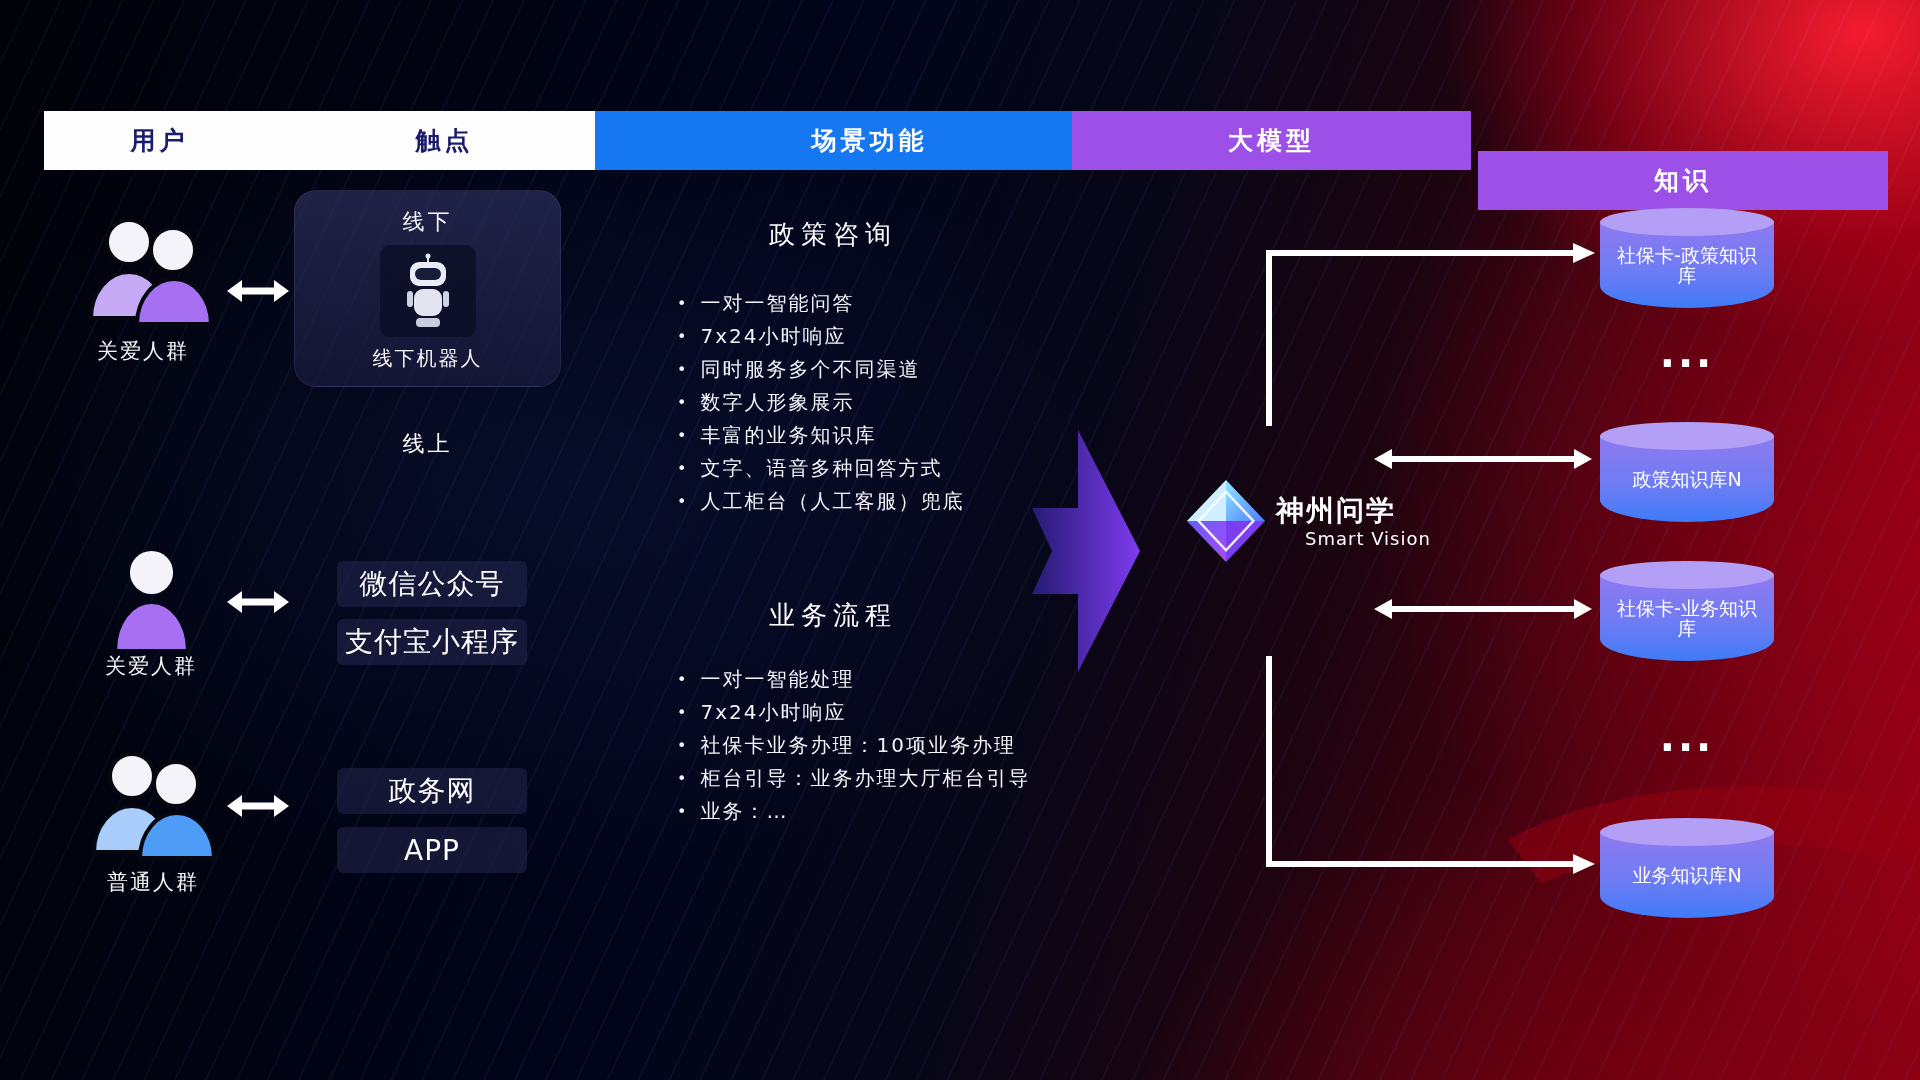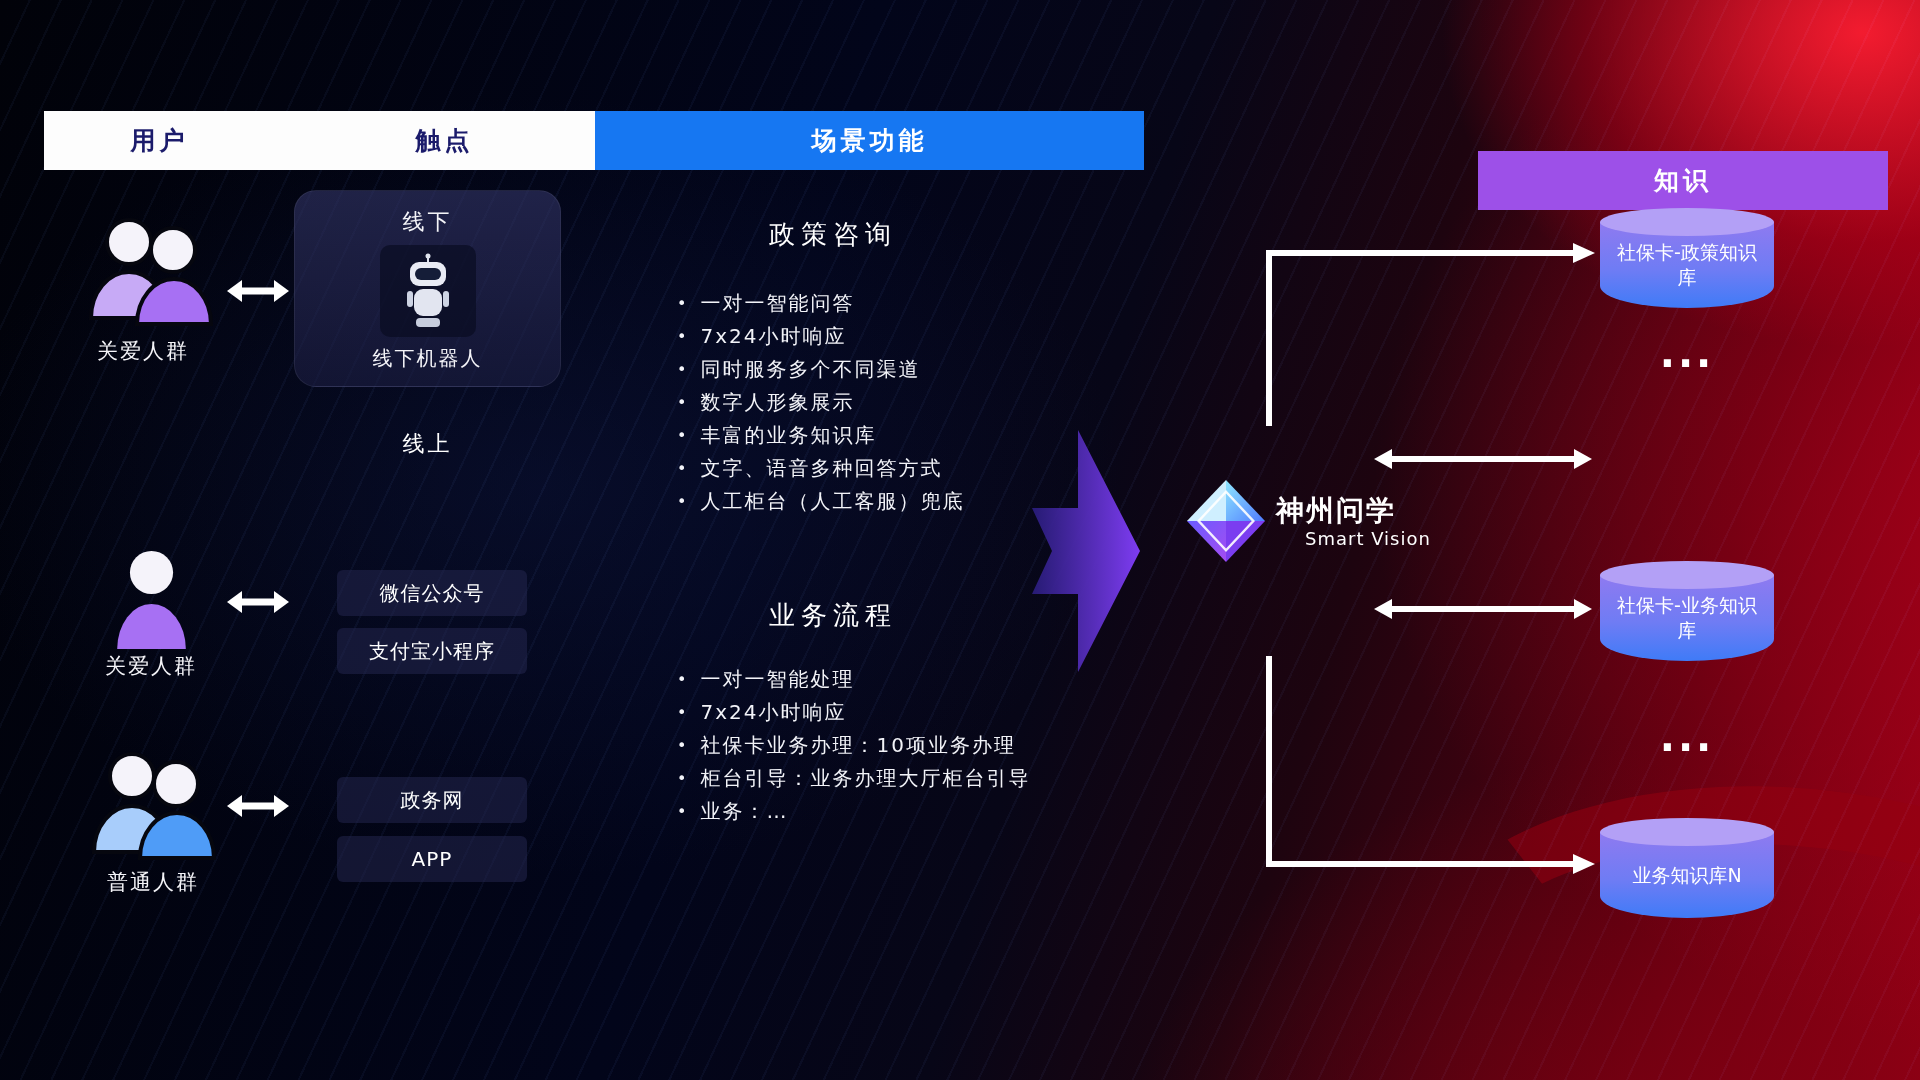--- a/index.html
+++ b/index.html
@@ -43,59 +43,60 @@
   .offline-card { position:absolute; left:294px; top:190px; width:267px; height:197px;
     background: linear-gradient(180deg, rgba(52,54,104,0.6), rgba(28,30,66,0.6));
     border:1px solid rgba(255,255,255,0.07); border-radius:22px;
     display:flex; flex-direction:column; align-items:center; justify-content:space-between; padding:16px 0 14px; }
   .offline-title { font-size:22px; letter-spacing:3px; color:#f4f4f8; }
   .robot-frame { width:96px; height:92px; background:rgba(8,10,30,0.65); border-radius:10px;
     display:flex; align-items:center; justify-content:center; }
   .offline-caption { font-size:20px; letter-spacing:2px; color:#f4f4f8; }
   .online-label { position:absolute; left:294px; width:267px; top:429px; text-align:center; font-size:22px; letter-spacing:3px; }
   .chip { position:absolute; left:337px; width:190px; height:46px; background:rgba(38,40,82,0.5);
-    border-radius:6px; display:flex; align-items:center; justify-content:center; font-size:20px; letter-spacing:1px;margin-top:9px; }
+    border-radius:6px; display:flex; align-items:center; justify-content:center; font-size:28px; letter-spacing:1px; }
 
   
   .scene-title { position:absolute; left:683px; width:300px; text-align:center;
     font-size:26px; letter-spacing:6px; color:#fff; }
   .bullet-list { position:absolute; left:677px; display:flex; flex-direction:column; gap:12px; }
   .bullet-item { display:flex; align-items:flex-start; font-size:20px; line-height:21px; letter-spacing:2px; color:#f2f3f8; }
   .bullet-item::before { content:"•"; margin-right:12px; font-size:16px; line-height:21px; }
 
   
   .brand-name { position:absolute; left:1276px; top:492px; font-size:28px; font-weight:700; letter-spacing:2px; }
   .brand-sub  { position:absolute; left:1277px; top:528px; font-size:18px; letter-spacing:1px;margin-left:28px; }
 
   
   .cylinder { position:absolute; left:1600px; width:174px; height:100px; }
   .cyl-body { position:absolute; left:0; right:0; top:14px; bottom:0;
     background: linear-gradient(180deg,#8f7af0 0%, #6f7cf4 55%, #3f7bf7 100%);
     border-radius: 0 0 50% 50% / 0 0 22px 22px; }
   .cyl-top { position:absolute; left:0; right:0; top:0; height:28px; background:#b3a0f6; border-radius:50%; }
   .cyl-label { position:absolute; left:8px; right:8px; top:16px; bottom:2px;
     display:flex; align-items:center; justify-content:center; text-align:center;
-    font-size:19px; line-height:25px; color:#fff; }
+    font-size:19px; line-height:20px; color:#fff; }
   .dots { position:absolute; left:1600px; width:174px; text-align:center;
     font-size:40px; font-weight:700; letter-spacing:3px; color:#fff; line-height:30px; }
 
   .conn { position:absolute; }
   svg { display:block; }
 </style>
 </head>
 <body>
 
 <div class="canvas">
   <div class="bg"></div>
   <div class="swoosh"></div>
   <div class="streaks"></div>
 
   <div class="hdr white hdr-users">用户</div>
   <div class="hdr white hdr-touch">触点</div>
   <div class="hdr blue  hdr-scene">场景功能</div>
+  <div class="hdr purple hdr-model">大模型</div>
   <div class="hdr purple hdr-know">知识</div>
 
   <svg class="icon-abs" style="left:83px;top:214px" width="135" height="112" viewBox="0 0 135 112">
     <g stroke="#06070f" stroke-width="4">
       <circle cx="46" cy="28" r="22" fill="#f5f3fa"></circle>
       <path d="M8 104 a38 46 0 0 1 76 0 z" fill="#c7aaf6"></path>
       <circle cx="90" cy="36" r="22" fill="#f5f3fa"></circle>
       <path d="M54 110 a37 45 0 0 1 74 0 z" fill="#a770f3"></path>
     </g>
   </svg>
@@ -254,20 +255,25 @@
     <polyline points="6,5 6,213 312,213" fill="none" stroke="#fff" stroke-width="6"></polyline>
     <polygon points="310,203 332,213 310,223" fill="#fff"></polygon>
   </svg>
 
   <div class="cylinder" style="top:208px">
     <div class="cyl-body"></div>
     <div class="cyl-top"></div>
     <div class="cyl-label">社保卡-政策知识库</div>
   </div>
   <div class="dots" style="top:338px">...</div>
+  <div class="cylinder" style="top:422px">
+    <div class="cyl-body"></div>
+    <div class="cyl-top"></div>
+    <div class="cyl-label">政策知识库N</div>
+  </div>
   <div class="cylinder" style="top:561px">
     <div class="cyl-body"></div>
     <div class="cyl-top"></div>
     <div class="cyl-label">社保卡-业务知识库</div>
   </div>
   <div class="dots" style="top:722px">...</div>
   <div class="cylinder" style="top:818px">
     <div class="cyl-body"></div>
     <div class="cyl-top"></div>
     <div class="cyl-label">业务知识库N</div>

